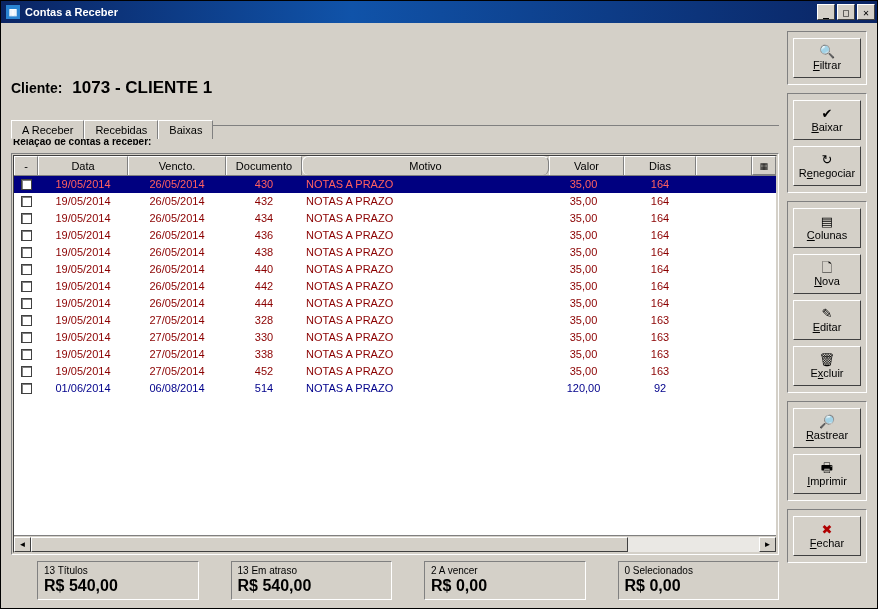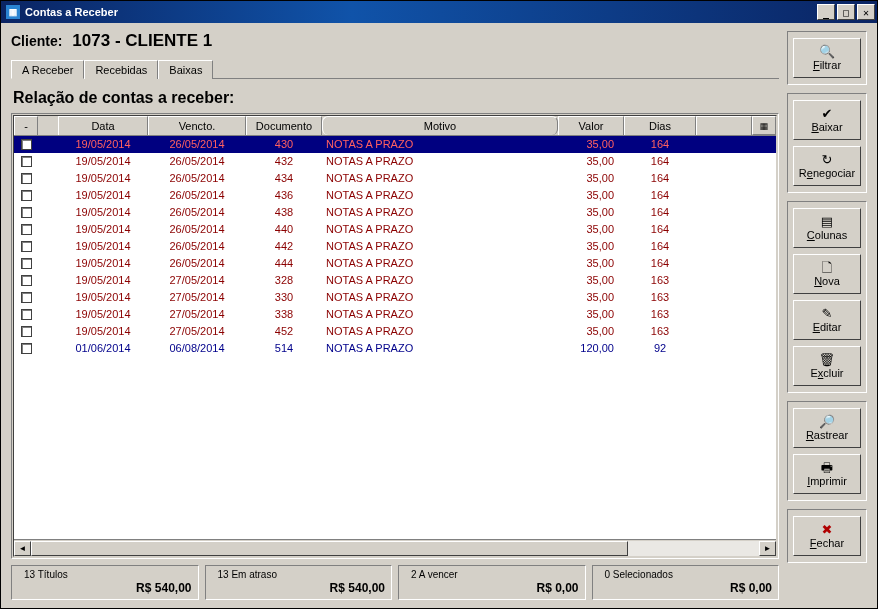--- a/index.html
+++ b/index.html
@@ -7,49 +7,49 @@
   .window { width:878px; height:609px; background:#D4D0C8; border:1px solid #000; display:flex; flex-direction:column; }
   .titlebar { height:22px; background:linear-gradient(to right,#0A2463,#1053A9 40%,#0A2463); color:#fff; display:flex; align-items:center; padding:0 2px 0 4px; font-weight:bold; font-size:12px; }
   .titlebar .title-icon { width:16px; height:16px; background:#2A84D2; border:1px solid #0A2463; margin-right:4px; display:flex; align-items:center; justify-content:center; font-size:9px; }
   .titlebar .spacer { flex:1; }
   .title-btn { width:18px; height:16px; background:#D4D0C8; border-top:1px solid #fff; border-left:1px solid #fff; border-right:1px solid #404040; border-bottom:1px solid #404040; margin-left:2px; display:flex; align-items:center; justify-content:center; color:#000; font-family:monospace; font-weight:bold; font-size:10px; cursor:pointer; }
   .client-area { flex:1; padding:8px 10px 8px 10px; display:flex; gap:8px; }
   .main-col { flex:1; display:flex; flex-direction:column; min-width:0; }
   .side-col { width:80px; display:flex; flex-direction:column; gap:8px; padding-top:0px; }
   .cliente-line { display:flex; align-items:baseline; gap:10px; margin-bottom:8px; }
   .cliente-label { font-weight:bold; font-size:14px; }
-  .cliente-value { font-weight:bold; font-size:17px; }
+  .cliente-value { font-weight:bold; font-size:17px;margin-top:47px; }
   .tabs { display:flex; border-bottom:1px solid #808080; margin-bottom:4px; }
-  .tab { padding:3px 10px 2px 10px; background:#D4D0C8; border-top:1px solid #fff; border-left:1px solid #fff; border-right:1px solid #808080; border-bottom:none; position:relative; top:1px; cursor:pointer; }
+  .tab { padding:3px 10px 2px 10px; background:#D4D0C8; border-top:1px solid #fff; border-left:1px solid #fff; border-right:1px solid #808080; border-bottom:none; position:relative; top:14px; cursor:pointer; }
   .tab.active { background:#D4D0C8; z-index:1; border-bottom:1px solid #D4D0C8; font-weight:normal; }
-  .subtitle { font-weight:bold; font-size:16px; padding:6px 2px; }
+  .subtitle { font-weight:bold; font-size:10px; padding:6px 2px; }
   .panel { border-top:1px solid #808080; border-left:1px solid #808080; border-bottom:1px solid #fff; border-right:1px solid #fff; padding:1px; flex:1; display:flex; flex-direction:column; min-height:0; }
   .panel-inner { border-top:1px solid #404040; border-left:1px solid #404040; border-right:1px solid #D4D0C8; border-bottom:1px solid #D4D0C8; flex:1; display:flex; flex-direction:column; background:#fff; min-height:0; }
   .grid-header { display:flex; background:#D4D0C8; border-bottom:1px solid #808080; }
   .gh-cell { border-right:1px solid #808080; border-left:1px solid #fff; border-top:1px solid #fff; padding:3px 4px; text-align:center; font-size:11px; cursor:pointer; overflow:hidden; white-space:nowrap; }
-  .col-chk{width:24px;} .col-data{width:90px;margin-left:20px;} .col-venc{width:98px;} .col-doc{width:76px;} .col-motivo{flex:1;border-radius:6px;} .col-valor{width:66px;} .col-dias{width:72px;} .col-pad{width:56px;}
+  .col-chk{width:24px;} .col-data{width:90px;} .col-venc{width:98px;} .col-doc{width:76px;} .col-motivo{flex:1;border-radius:6px;} .col-valor{width:75px;} .col-dias{width:72px;} .col-pad{width:56px;}
   .corner-btn{ width:24px; background:#D4D0C8; border:1px solid #D4D0C8; border-top:1px solid #fff; border-left:1px solid #fff; border-right:1px solid #808080; border-bottom:1px solid #808080; display:flex; align-items:center; justify-content:center; cursor:pointer; font-size:9px;}
   .grid-body { flex:1; overflow:auto; }
   .grid-row { display:flex; height:17px; line-height:17px; font-size:11px; white-space:nowrap; }
   .gc { padding:0 4px; overflow:hidden; }
   .grid-row .col-chk{ display:flex; align-items:center; justify-content:center; }
   .chk { width:11px; height:11px; border:1px solid #404040; background:#fff; display:inline-block; box-shadow: inset 1px 1px 0 #808080; }
   .row-red { color:#8B0000; }
   .row-blue { color:#00008B; }
   .row-sel { background:#000080; color:#ff6060; }
-  .num-r { text-align:right; padding-right:10px; }
+  .num-r { text-align:center; padding-right:10px; }
   .num-c { text-align:center; }
   .hscroll { height:17px; background:#D4D0C8; display:flex; align-items:center; border-top:1px solid #808080; }
   .hs-btn { width:17px; height:15px; background:#D4D0C8; border-top:1px solid #fff; border-left:1px solid #fff; border-right:1px solid #404040; border-bottom:1px solid #404040; display:flex; align-items:center; justify-content:center; font-size:8px; cursor:pointer; }
   .hs-track { flex:1; background:repeating-conic-gradient(#fff 0% 25%, #D4D0C8 0% 50%) 50%/2px 2px; height:15px; position:relative; }
   .hs-thumb { position:absolute; left:0; top:0; height:15px; width:82%; background:#D4D0C8; border-top:1px solid #fff; border-left:1px solid #fff; border-right:1px solid #404040; border-bottom:1px solid #404040; }
   .summary { display:flex; gap:6px; margin-top:6px; }
-  .sum-box { flex:1; border-top:1px solid #808080; border-left:1px solid #808080; border-bottom:1px solid #fff; border-right:1px solid #fff; padding:3px 6px 4px 12px; }
+  .sum-box { flex:1; border-top:1px solid #808080; border-left:1px solid #808080; border-bottom:1px solid #fff; border-right:1px solid #fff; padding:3px 6px 4px 6px;margin-left:26px; }
   .sum-label { font-size:10px; }
-  .sum-val { font-size:12px; font-weight:bold; text-align:right; margin-top:1px; }
+  .sum-val { font-size:16px; font-weight:bold; margin-top:1px; }
   .side-group { border-top:1px solid #808080; border-left:1px solid #808080; border-bottom:1px solid #fff; border-right:1px solid #fff; padding:6px 5px; display:flex; flex-direction:column; gap:6px; }
   .side-btn { height:40px; background:#D4D0C8; border-top:1px solid #fff; border-left:1px solid #fff; border-right:1px solid #404040; border-bottom:1px solid #404040; display:flex; flex-direction:column; align-items:center; justify-content:center; gap:1px; cursor:pointer; }
   .side-btn .ico { font-size:13px; line-height:13px; }
   .side-btn .lbl { font-size:11px;text-align:right; }
   .side-btn .lbl u{ text-decoration:underline; }
 </style>
 </head>
 <body>
 
 <div class="window">

